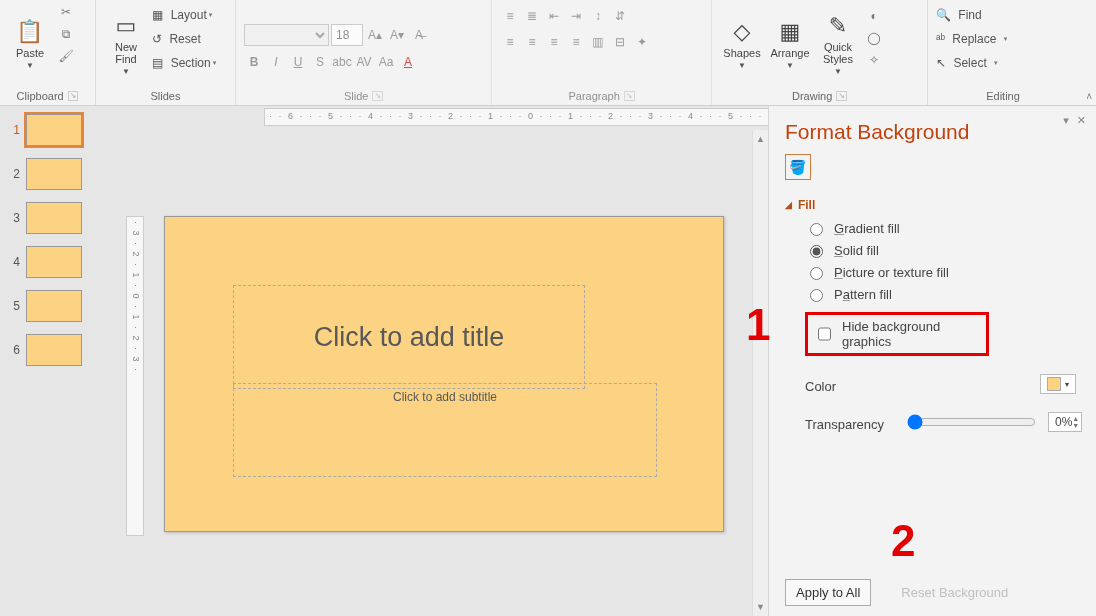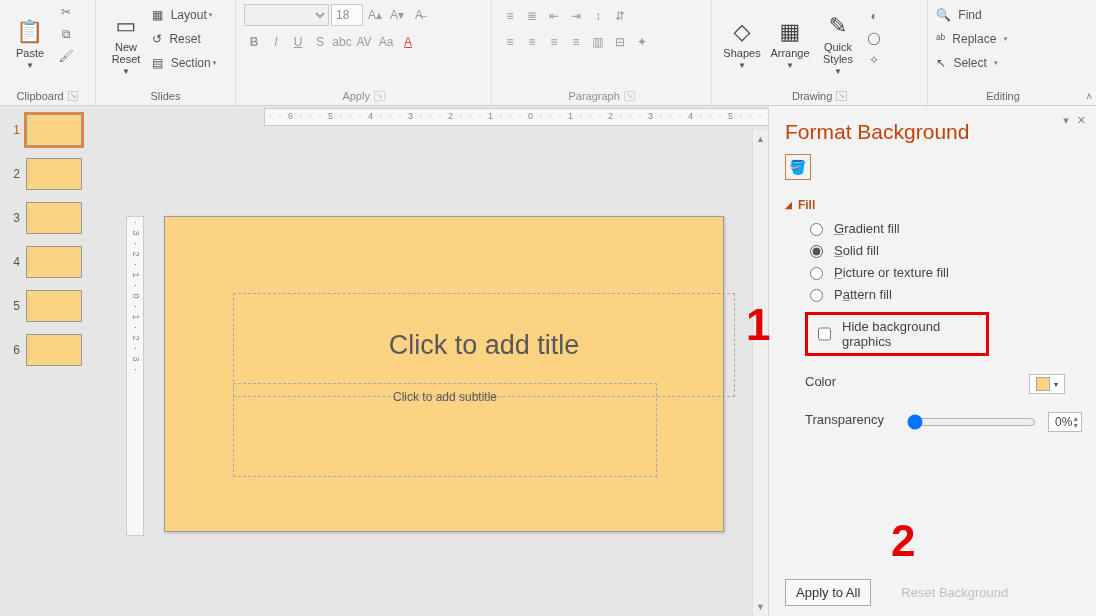--- a/index.html
+++ b/index.html
@@ -33,21 +33,21 @@
   .thumbs .trow.sel .thumb { outline: 2px solid #e8833a; outline-offset: 0; }
   .thumbs .trow.sel .num { color: #c05b1e; }
 
   .editor { flex: 1; position: relative; background: #e6e6e6; }
 
   
   .hruler { position: absolute; left: 160px; top: 2px; height: 18px; width: 560px; background: #f7f7f7; border: 1px solid #ccc; font-size: 9px; color: #888; letter-spacing: 2px; padding: 2px 4px; overflow: hidden; white-space: nowrap; }
   .vruler { position: absolute; left: 22px; top: 110px; width: 18px; height: 320px; background: #f7f7f7; border: 1px solid #ccc; font-size: 9px; color: #888; writing-mode: vertical-rl; padding: 4px 2px; letter-spacing: 2px; overflow: hidden; white-space: nowrap; }
 
   .slide { position: absolute; left: 60px; top: 110px; width: 560px; height: 316px; background: #fcd283; border: 1px solid #999; box-shadow: 1px 1px 3px rgba(0,0,0,.2); }
-  .ph-title { position: absolute; left: 68px; top: 76px; width: 502px; height: 104px; border: 1px dashed #aaa; display: flex; align-items: center; justify-content: center; color: #585858; font-size: 27px; }
+  .ph-title { position: absolute; left: 68px; top: 68px; width: 352px; height: 104px; border: 1px dashed #aaa; display: flex; align-items: center; justify-content: center; color: #585858; font-size: 27px; }
   .ph-sub   { position: absolute; left: 68px; top: 166px; width: 424px; height: 94px;  border: 1px dashed #aaa; display: flex; align-items: flex-start; justify-content: center; color: #585858; font-size: 12px; padding-top: 6px; }
 
   
   .vscroll { position: absolute; right: 0; top: 24px; width: 16px; bottom: 0; background: #efefef; border-left: 1px solid #ddd; display: flex; flex-direction: column; align-items: center; justify-content: space-between; padding: 2px 0; font-size: 9px; color: #888; }
   .vscroll .arrow { height: 14px; width: 100%; display: flex; align-items: center; justify-content: center; cursor: pointer; }
 
   
   .pane { width: 328px; background: #f3f3f3; border-left: 1px solid #d6d6d6; padding: 14px 16px 10px 16px; position: relative; height: 510px; }
   .pane-title { font-size: 21px; color: #c2410c; margin: 0 0 10px 0; }
   .pane-ctrls { position: absolute; top: 8px; right: 10px; font-size: 11px; color: #888; display: flex; gap: 8px; }
@@ -58,21 +58,21 @@
   .section-head .tri { font-size: 9px; }
 
   .opt { display: flex; align-items: center; gap: 8px; font-size: 13px; color: #444; margin: 6px 0 6px 20px; }
   .opt input[type=radio] { accent-color: #555; }
   .opt .ul { text-decoration: underline; text-decoration-color: #999; }
   .checkrow { display: flex; align-items: center; gap: 8px; font-size: 13px; color: #444; margin: 10px 0 0 20px; padding: 4px 6px; }
   .checkrow input[type=checkbox] { width: 14px; height: 14px; }
 
   .redbox { border: 3px solid #e40000; }
 
-  .ctl-row { display: flex; align-items: flex-start; gap: 10px; font-size: 13px; color: #444; margin: 18px 15px 0 20px; }
+  .ctl-row { display: flex; align-items: flex-end; gap: 10px; font-size: 13px; color: #444; margin: 18px 4px 0 20px; }
   .ctl-row .label { flex: 0 0 90px; }
   .colorbtn { border: 1px solid #bbb; padding: 2px 6px; background: #fff; display: inline-flex; align-items: center; gap: 4px; font-size: 11px; }
   .colorbtn .sw { width: 14px; height: 14px; background: #fcd283; border: 1px solid #aaa; }
   .slider { flex: 1; }
   .pct { border: 1px solid #bbb; width: 54px; height: 20px; font-size: 12px; display: inline-flex; align-items: center; justify-content: space-between; padding: 0 2px 0 6px; background: #fff; }
   .pct .spins { display: flex; flex-direction: column; font-size: 7px; line-height: 7px; color: #777; }
 
   .pane-buttons { position: absolute; bottom: 10px; left: 16px; right: 16px; display: flex; gap: 20px; align-items: center; margin-top: 46px; }
   .btn { border: 1px solid #aaa; background: #f8f8f8; padding: 5px 10px; font-size: 13px; color: #333; cursor: pointer; }
   .btn.disabled { color: #aaa; border-color: #ddd; }
@@ -102,37 +102,37 @@
       <span>Clipboard</span>
       <span class="dlg">↘</span>
     </div>
   </div>
 
   <div class="rgroup" style="width:140px">
     <div class="rgroup-body">
       <div class="big-btn">
         <span class="icon">▭</span>
         <span style="white-space:pre;text-align:center">New
-Reset</span>
+Find</span>
         <span class="caret">▼</span>
       </div>
       <div class="col" style="padding-top:4px">
         <div class="txtctl"><span>▦</span>&nbsp;<span>Layout</span><span class="mini-caret">▾</span></div>
         <div class="txtctl"><span>↺</span>&nbsp;<span>Reset</span></div>
         <div class="txtctl"><span>▤</span>&nbsp;<span>Section</span><span class="mini-caret">▾</span></div>
       </div>
     </div>
     <div class="rgroup-label">
         <span>Slides</span>
       </div>
   </div>
 
   <div class="rgroup disabled" style="width:256px">
     <div class="rgroup-body">
-      <div class="col" style="gap:6px;padding-top:4px">
+      <div class="col" style="gap:6px;padding-top:24px">
         <div class="row">
           <select class="font-name" value=""></select>
           <input class="font-size" value="18" style="">
           <span class="btn-s">A▴</span>
           <span class="btn-s">A▾</span>
           <span class="btn-s">A̶</span>
         </div>
         <div class="row">
           <span class="btn-s">
               <b>B</b>
@@ -147,21 +147,21 @@
           <span class="btn-s">abc</span>
           <span class="btn-s">AV</span>
           <span class="btn-s">Aa</span>
           <span class="btn-s">
               <u style="color:#c00">A</u>
             </span>
         </div>
       </div>
     </div>
     <div class="rgroup-label">
-      <span>Apply</span>
+      <span>Slide</span>
       <span class="dlg">↘</span>
     </div>
   </div>
 
   <div class="rgroup disabled" style="width:220px">
     <div class="rgroup-body">
       <div class="col" style="gap:6px;padding-top:6px">
         <div class="row">
           <span class="btn-s">≡</span>
           <span class="btn-s">≣</span>

